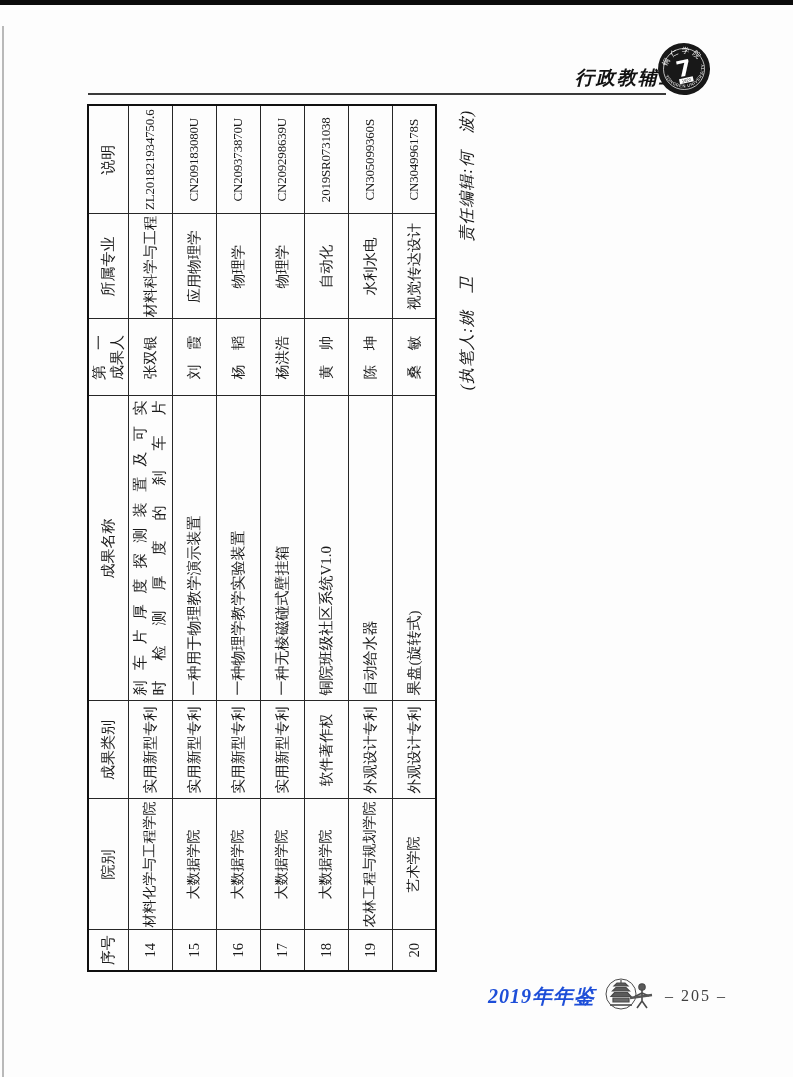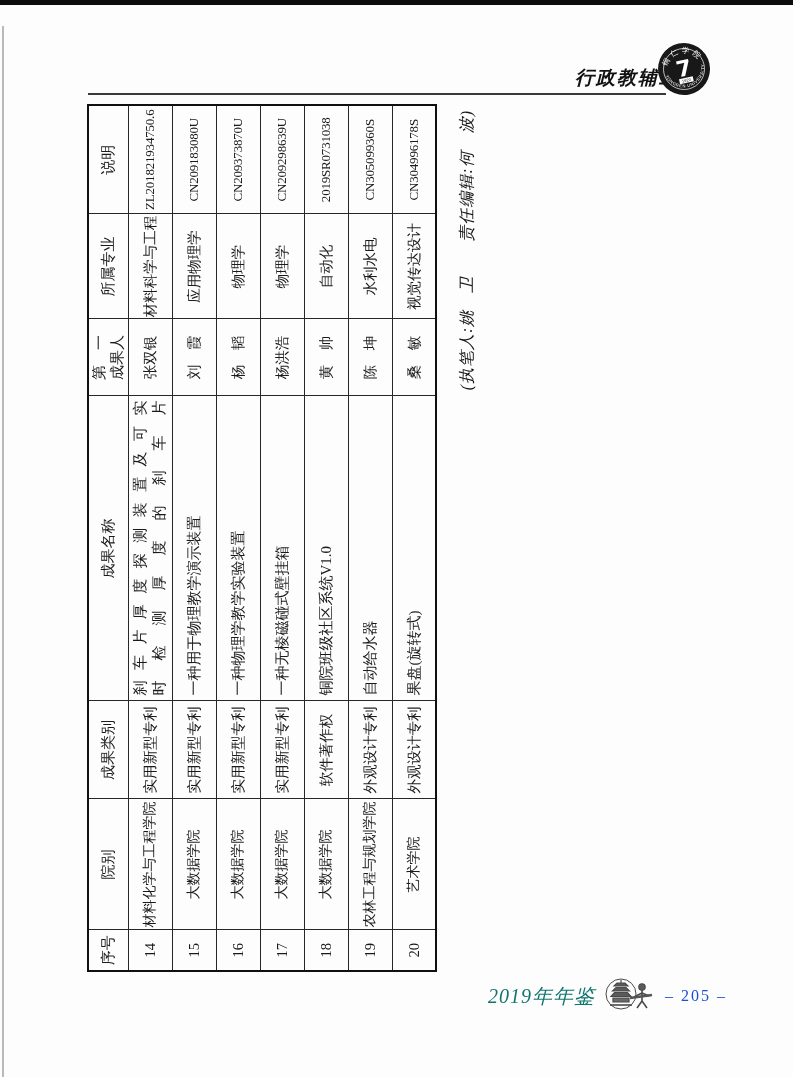--- a/index.html
+++ b/index.html
@@ -24,22 +24,22 @@
   td.c-dept{font-size:14px;}
   td.c-name{text-align:left;padding:1px 4px 1px 5px;font-size:15px;}
   td.c-note{font-size:13px;letter-spacing:-0.2px;}
   .dist{text-align:justify;text-align-last:justify;text-justify:inter-character;line-height:19px;}
   .two-line div{line-height:18px;}
   
   .byline{margin-top:20px;text-align:right;padding-right:4px;font-size:16px;font-style:italic;
           letter-spacing:1px;color:#151515;}
   
   .footer{position:absolute;left:488px;top:974px;display:flex;align-items:center;gap:9px;}
-  .yearbook{font-size:20px;font-weight:normal;font-style:italic;letter-spacing:1px;color:#0f766e;}
-  .pageno{font-size:16px;letter-spacing:2px;color:#1d4ed8;}
+  .yearbook{font-size:20px;font-weight:bold;font-style:italic;letter-spacing:1px;color:#1d4ed8;}
+  .pageno{font-size:16px;letter-spacing:2px;color:#404040;}
 </style>
 </head>
 <body>
 
 <div class="page">
 
   <div class="scan-top"></div>
   <div class="scan-left"></div>
 
   <span class="header-title">行政教辅工作</span>

